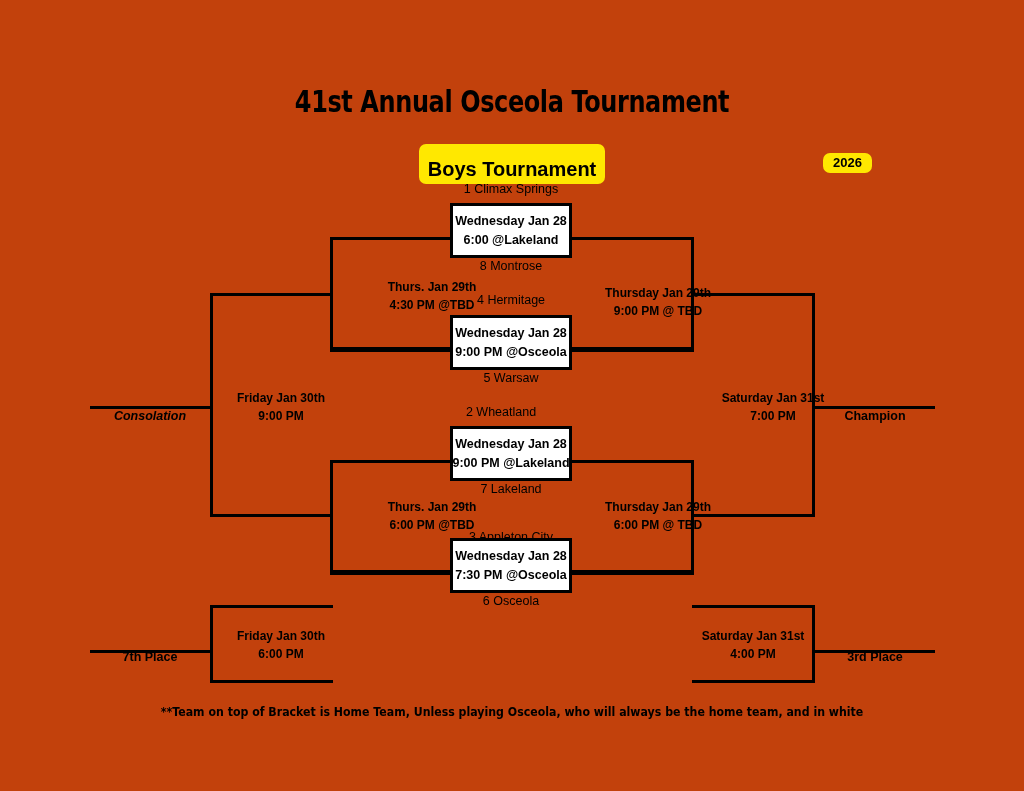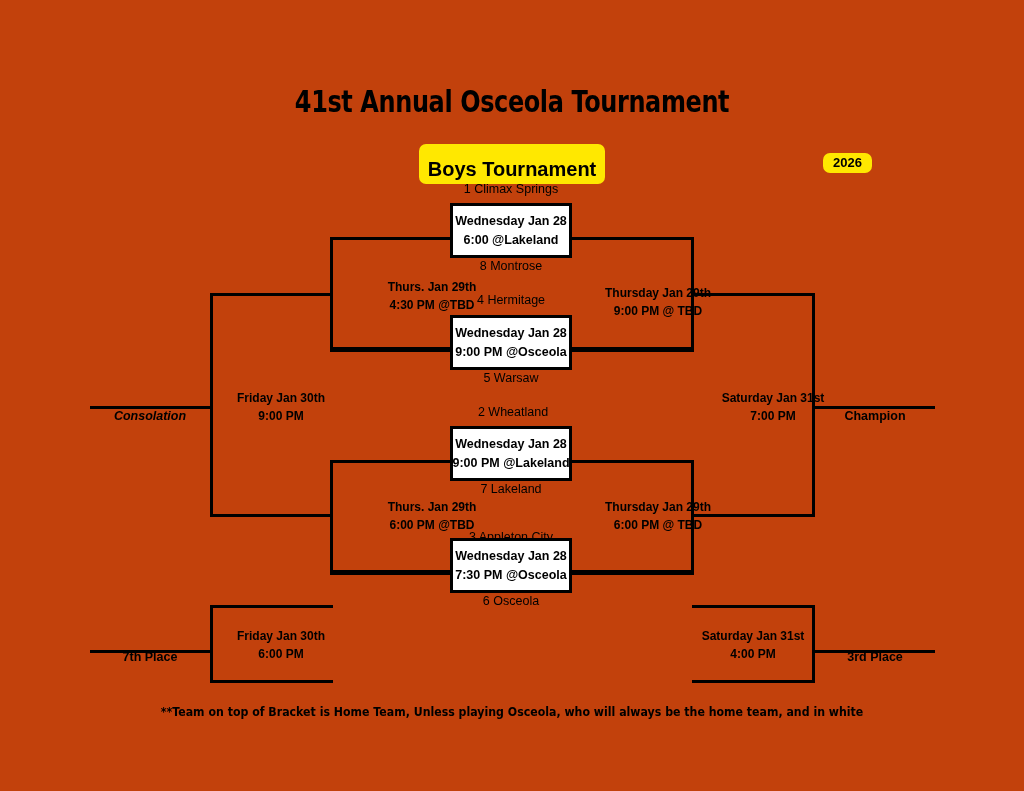--- a/index.html
+++ b/index.html
@@ -168,21 +168,21 @@
 
   <div class="hl-year-wrap">
     <span class="hl hl-year">2026</span>
   </div>
 
   <div class="team" style="left:411px; top:182px;">1 Climax Springs</div>
   <div class="team" style="left:411px; top:259px;">8 Montrose</div>
   <div class="team" style="left:411px; top:293px;">4 Hermitage</div>
   <div class="team" style="left:411px; top:371px;">5 Warsaw</div>
 
-  <div class="team" style="left:413px; top:405px;text-align:center;">2 Wheatland</div>
+  <div class="team" style="left:401px; top:405px;text-align:center;">2 Wheatland</div>
   <div class="team" style="left:411px; top:482px;">7 Lakeland</div>
   <div class="team" style="left:411px; top:530px;text-align:center;">3 Appleton City</div>
   <div class="team" style="left:411px; top:594px;">6 Osceola</div>
 
   <div class="gamebox" style="left:450px; top:203px; width:122px; height:55px;">
     <span>Wednesday Jan 28</span>
     <span>6:00 @Lakeland</span>
   </div>
 
   <div class="gamebox" style="left:450px; top:315px; width:122px; height:55px;">

